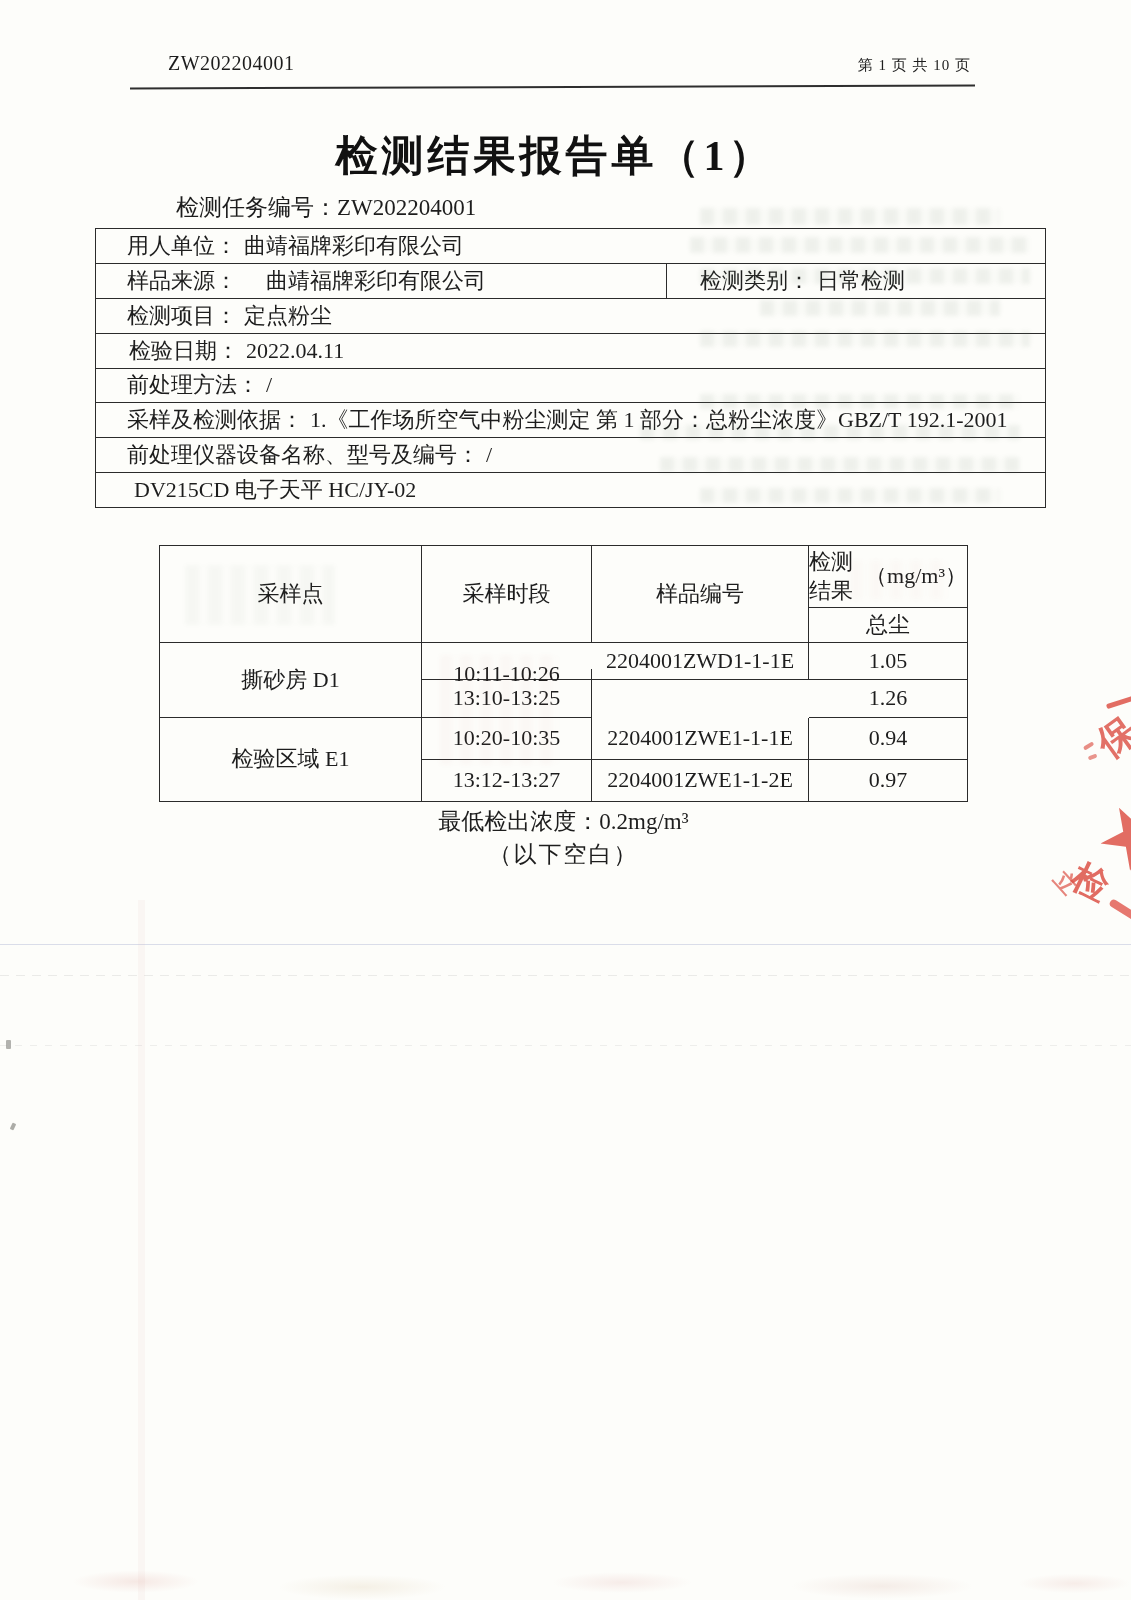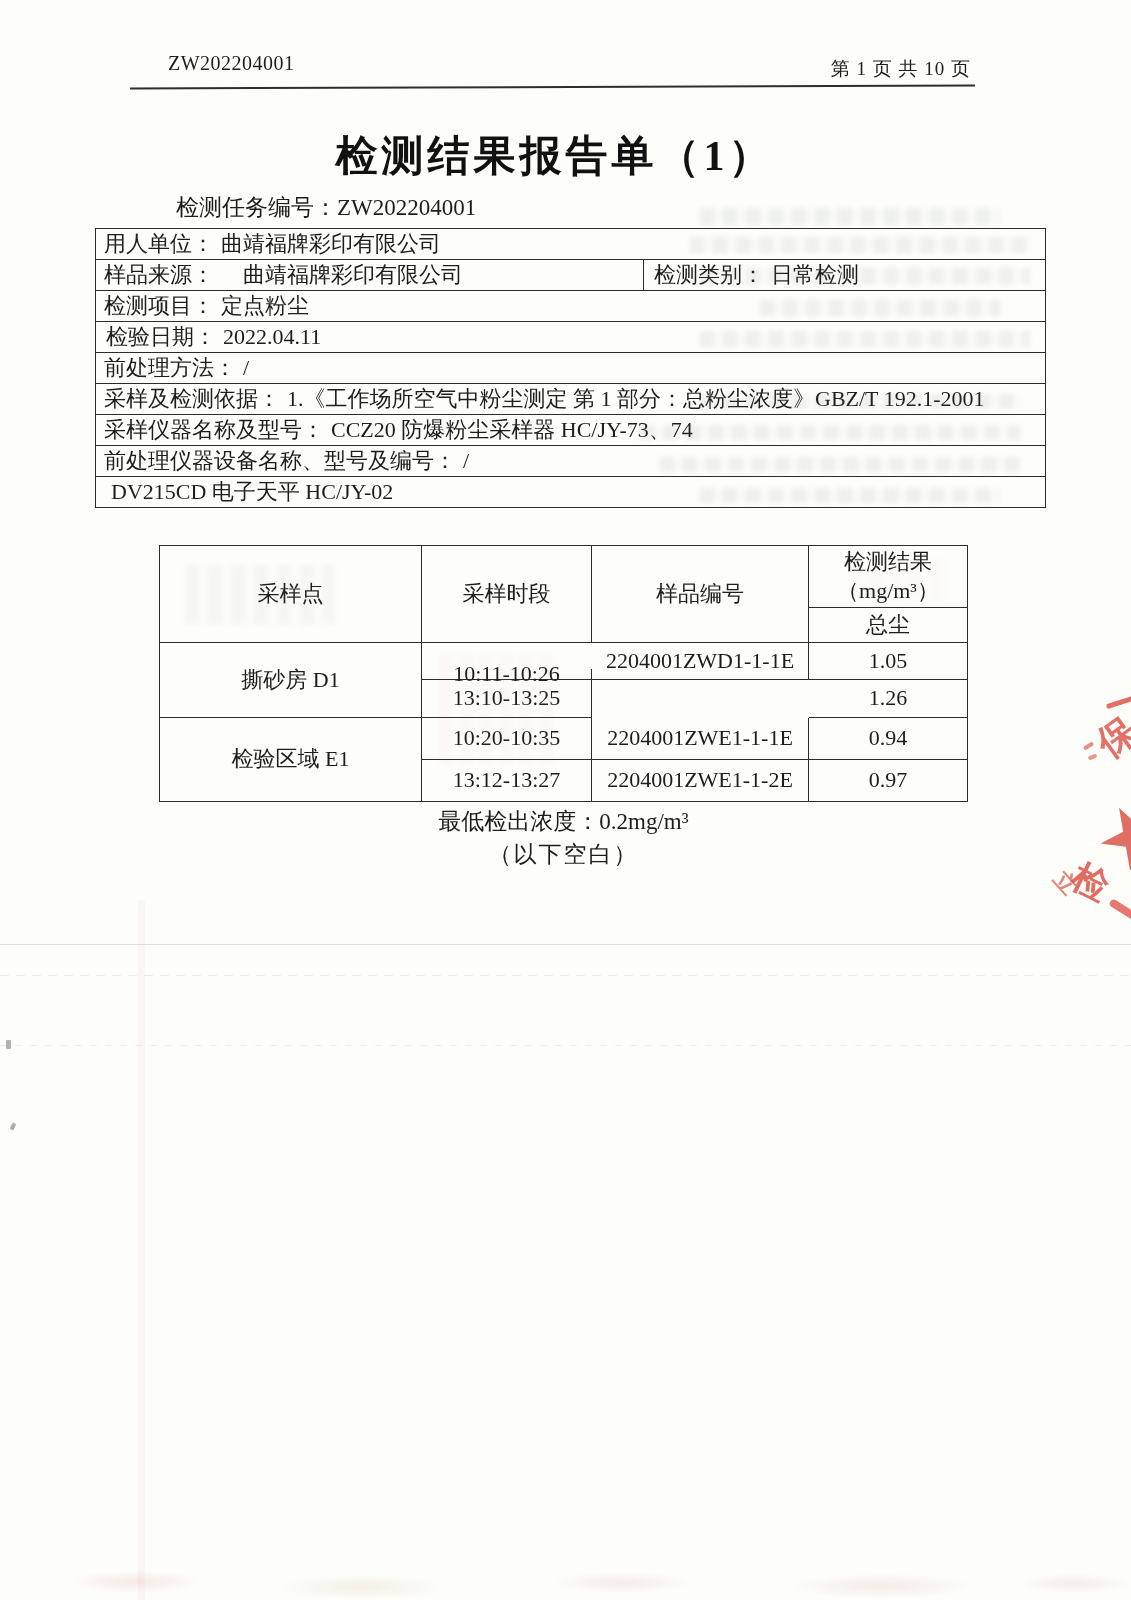--- a/index.html
+++ b/index.html
@@ -7,44 +7,44 @@
     position:relative;
     width:1131px;height:1600px;
     margin:0 auto;
     background:#fdfdfa;
     overflow:hidden;
     font-family:"Liberation Serif","DejaVu Serif",serif;
     color:#1d1d1d;
   }
   
   .hdr-left{position:absolute;left:168px;top:52px;font-size:20px;letter-spacing:.5px;}
-  .hdr-right{position:absolute;right:160px;top:56px;font-size:19px;letter-spacing:1px;}
+  .hdr-right{position:absolute;right:160px;top:56px;font-size:15px;letter-spacing:1px;}
   .hdr-rule{position:absolute;left:130px;top:86px;width:845px;height:2px;background:#2e2e2e;transform:rotate(-0.2deg);}
   
   .doc-title{position:absolute;left:0;top:128px;width:1110px;text-align:center;
     font-size:42px;font-weight:bold;letter-spacing:4px;color:#111;}
   .task-line{position:absolute;left:176px;top:192px;font-size:23px;}
   
   .itable{position:absolute;left:95px;top:228px;width:951px;height:280px;
     border:1.7px solid #2b2b2b;display:flex;flex-direction:column;box-sizing:border-box;}
   .irow{flex:1;display:flex;border-bottom:1.4px solid #2b2b2b;min-height:0;}
   .irow:last-child{border-bottom:none;}
-  .icell{display:flex;align-items:center;padding-left:8px;font-size:22px;white-space:nowrap;overflow:hidden;box-sizing:border-box;}
+  .icell{display:flex;align-items:center;padding-left:8px;font-size:22px;white-space:nowrap;overflow:hidden;box-sizing:border-box;margin-left:23px;}
   .icell.c1{flex:0 0 548px;gap:22px;}
   .icell.c1.split{border-right:1.4px solid #2b2b2b;}
   .icell.c2{flex:1;padding-left:10px;}
   .icell.full{flex:1;}
   .ival{margin-left:7px;}
   
   .rtable{position:absolute;left:159px;top:545px;width:809px;height:257px;
     border:1.8px solid #2b2b2b;box-sizing:border-box;display:grid;
     grid-template-columns:262px 170px 217px 1fr;
     grid-template-rows:62px 35px 37px 38px 42px 1fr;}
   .rcell{border-right:1.4px solid #2b2b2b;border-bottom:1.4px solid #2b2b2b;
-    display:flex;flex-direction:column;align-items:center;justify-content:center;
+    display:flex;flex-direction:row;align-items:center;justify-content:center;
     font-size:22px;line-height:1.3;box-sizing:border-box;}
   .rcell.no-r{border-right:none;}
   .rcell.no-b{border-bottom:none;}
   
   .note1{position:absolute;left:159px;top:806px;width:809px;text-align:center;font-size:23px;}
   .note2{position:absolute;left:159px;top:839px;width:809px;text-align:center;font-size:23px;letter-spacing:2px;}
   
   .stamp{position:absolute;color:#dd5348;}
   .stamp-top-bar{left:1106px;top:700px;width:28px;height:5px;background:#dd5348;transform:rotate(-18deg);opacity:.85;border-radius:2px;}
   .stamp-char-top{left:1098px;top:712px;font-size:38px;font-weight:bold;transform:rotate(-36deg);opacity:.82;}
@@ -124,26 +124,20 @@
       </div>
     </div>
     <div class="irow">
       <div class="icell full">
         <span>采样及检测依据：</span>
         <span class="ival">1.《工作场所空气中粉尘测定 第 1 部分：总粉尘浓度》GBZ/T 192.1-2001</span>
       </div>
     </div>
     <div class="irow">
       <div class="icell full">
-        <span>采样仪器名称及型号：</span>
-        <span class="ival">CCZ20 防爆粉尘采样器 HC/JY-73、74</span>
-      </div>
-    </div>
-    <div class="irow">
-      <div class="icell full">
         <span>前处理仪器设备名称、型号及编号：</span>
         <span class="ival">/</span>
       </div>
     </div>
     <div class="irow">
       <div class="icell full">
         <span class="ival">DV215CD 电子天平 HC/JY-02</span>
       </div>
     </div>
   </div>

